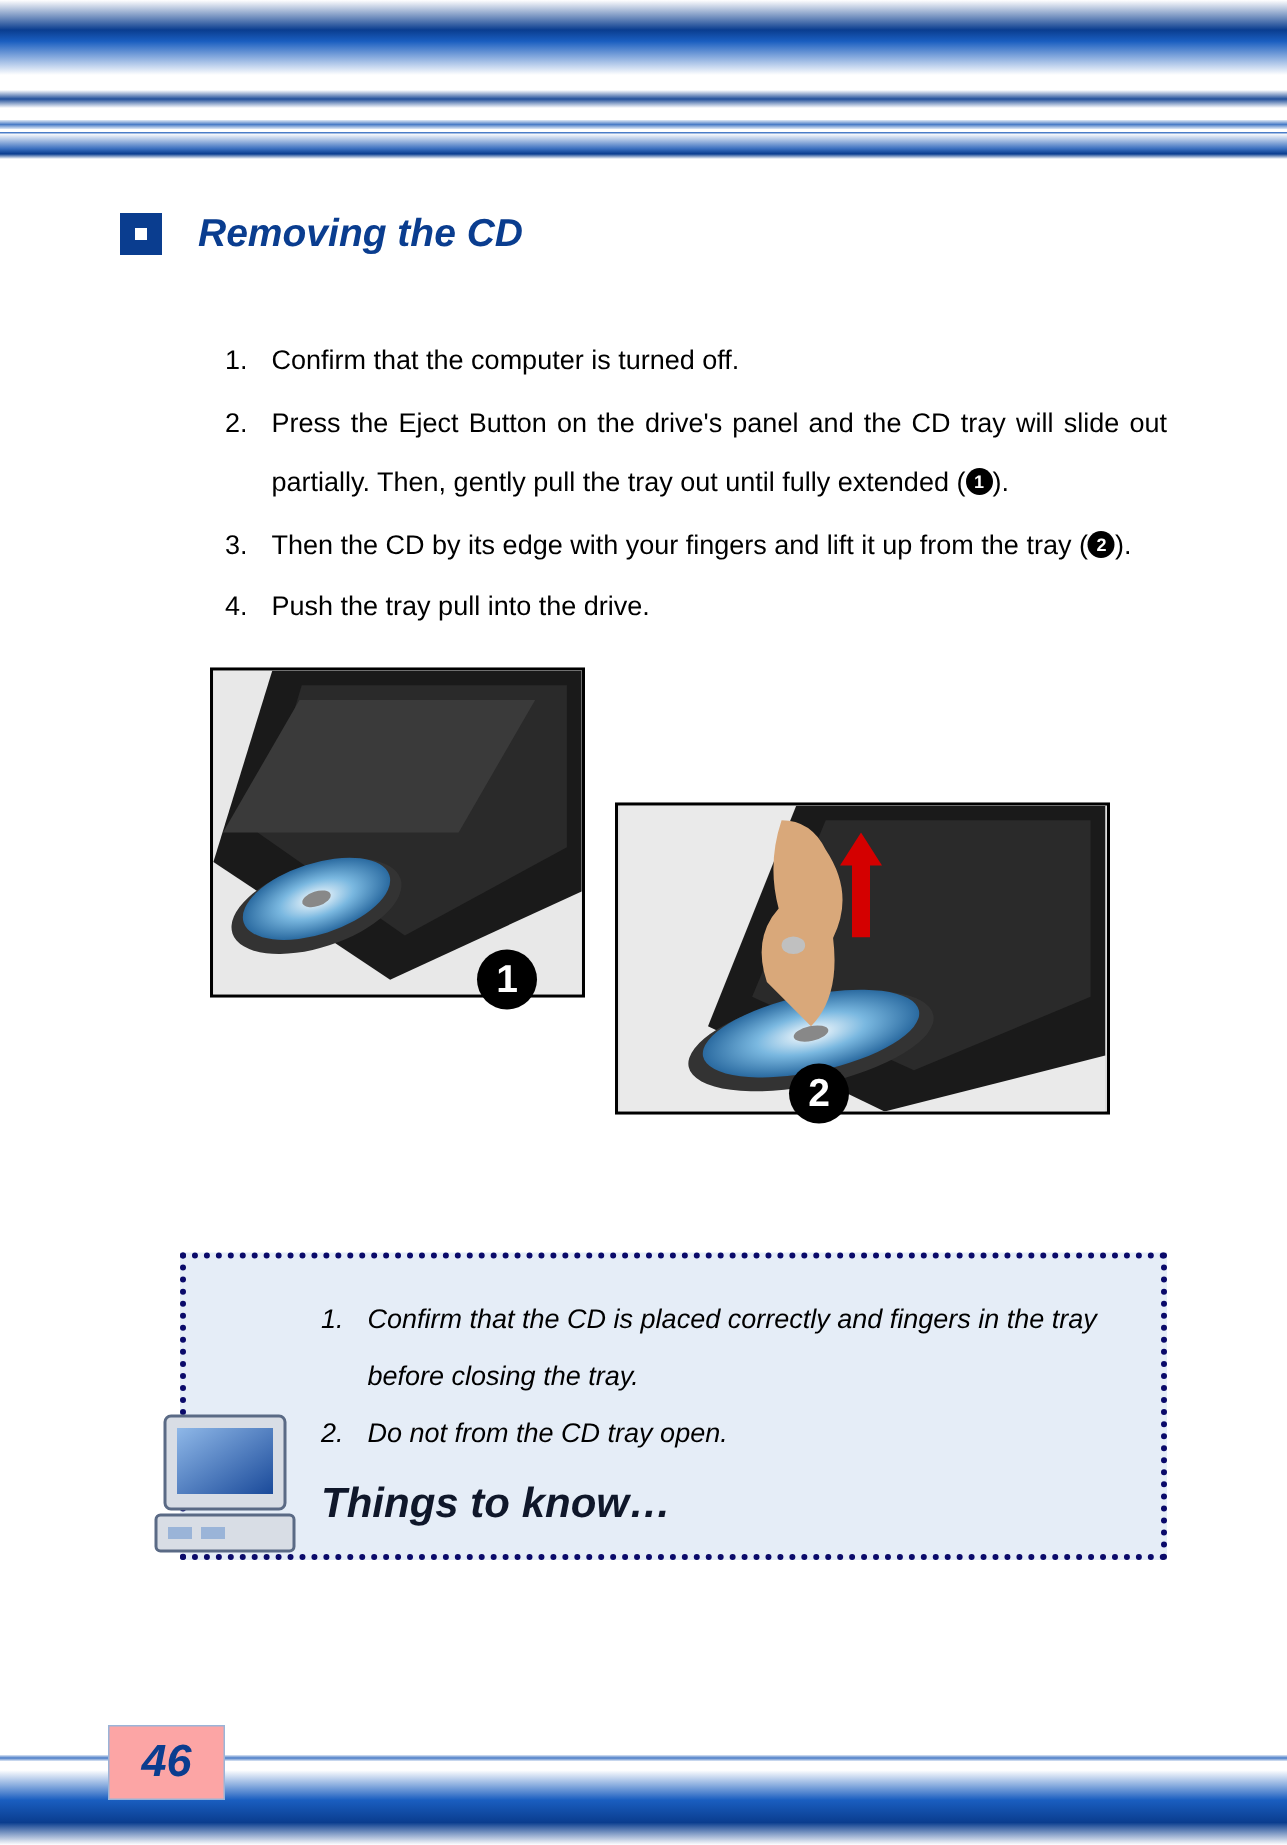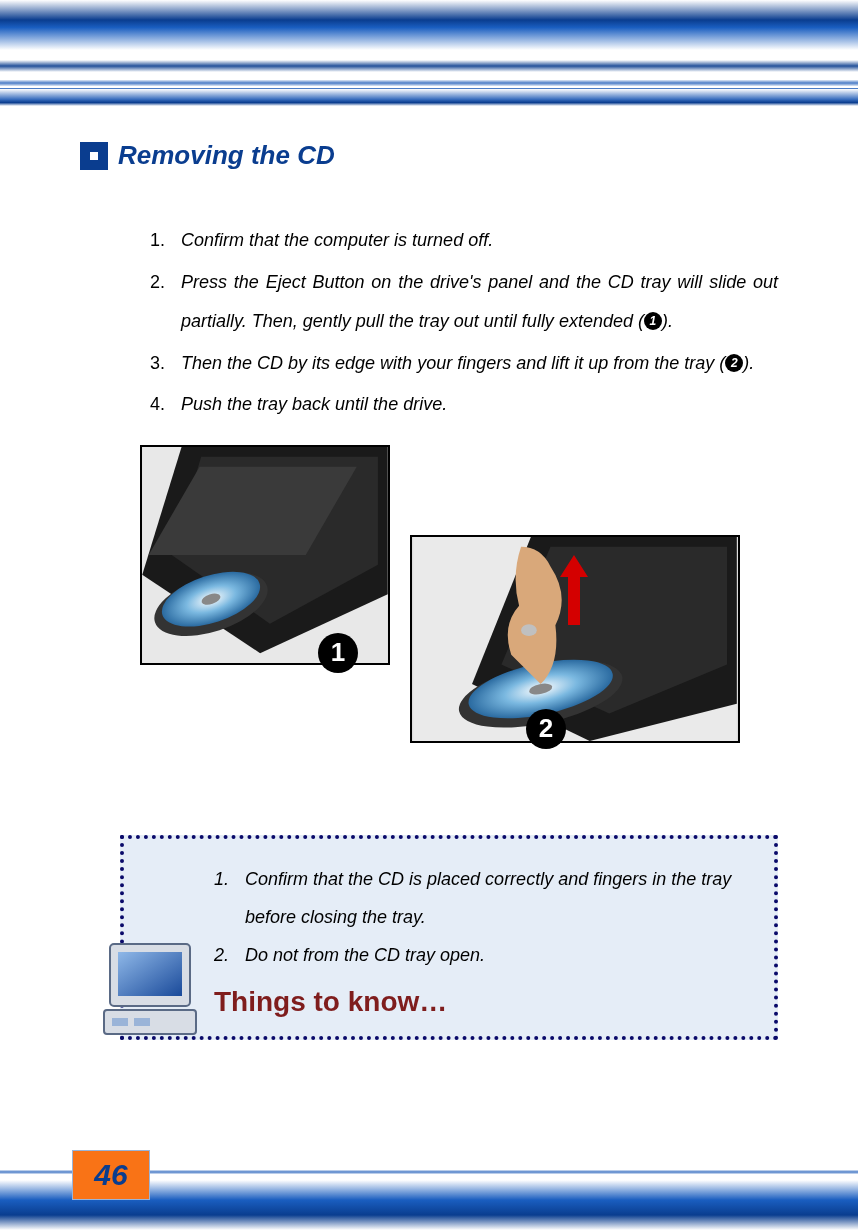--- a/index.html
+++ b/index.html
@@ -44,21 +44,21 @@
   .bband-main {
     height: 50px;
     background: linear-gradient(to bottom, #fff 0%, #1a5ec0 40%, #0a3d8f 70%, #fff 100%);
   }
   .page-number-box {
     position: absolute;
     left: 72px;
     bottom: 30px;
     width: 78px;
     height: 50px;
-    background: #f97316;
+    background: #fca5a5;
     border: 1px solid #9ab4d8;
     display: flex;
     align-items: center;
     justify-content: center;
     font-size: 30px;
     font-weight: bold;
     font-style: italic;
     color: #0a3d8f;
     z-index: 10;
   }
@@ -66,21 +66,21 @@
   .content {
     position: absolute;
     top: 140px;
     left: 80px;
     right: 80px;
   }
 
   .heading-row {
     display: flex;
     align-items: center;
-    gap: 10px;
+    gap: 24px;
     margin-bottom: 50px;
   }
   .bullet-icon {
     width: 28px;
     height: 28px;
     background: #0a3d8f;
     position: relative;
     flex-shrink: 0;
   }
   .bullet-icon::after {
@@ -97,21 +97,21 @@
     color: #0a3d8f;
   }
 
   .steps {
     margin-left: 70px;
     font-size: 18px;
     line-height: 2.2;
   }
   .steps li { list-style: none; display: flex; gap: 16px; margin-bottom: 2px; text-align: justify; }
   .step-num { flex-shrink: 0; }
-  .step-text { flex: 1; font-style: italic; }
+  .step-text { flex: 1; }
   .circ-num {
     display: inline-flex;
     width: 18px; height: 18px;
     border-radius: 50%;
     background: #000;
     color: #fff;
     font-size: 12px;
     font-weight: bold;
     align-items: center;
     justify-content: center;
@@ -159,21 +159,22 @@
     margin-right: 0;
     border: 4px dotted #0a0a6a;
     background: #e5edf7;
     padding: 22px 30px 18px 90px;
   }
   .callout ol { list-style: none; font-style: italic; font-size: 18px; line-height: 2.1; }
   .callout li { display: flex; gap: 16px; }
   .callout-title {
     font-size: 28px;
     font-weight: bold;
-    color: #7f1d1d;
+    font-style: italic;
+    color: #0f172a;
     margin-top: 12px;
   }
   .monitor-icon {
     position: absolute;
     left: -26px;
     bottom: -4px;
     width: 108px;
     height: 100px;
   }
 
@@ -215,21 +216,21 @@
     </li>
     <li>
       <span class="step-num">3.</span>
       <span class="step-text">
         <span>Then the CD by its edge with your fingers and lift it up from the tray (</span><span class="circ-num">2</span><span>).</span>
       </span>
     </li>
     <li>
       <span class="step-num">4.</span>
       <span class="step-text">
-        <span>Push the tray back until the drive.</span>
+        <span>Push the tray pull into the drive.</span>
       </span>
     </li>
   </ol>
 
   <div class="images">
     <div class="img-frame img1">
       <svg class="laptop-svg" viewBox="0 0 250 220">
         <rect x="0" y="0" width="250" height="220" fill="#e8e8e8"></rect>
         <polygon points="40,0 250,0 250,150 120,210 0,130" fill="#1a1a1a"></polygon>
         <polygon points="60,10 240,10 240,120 130,180 30,110" fill="#2a2a2a"></polygon>

